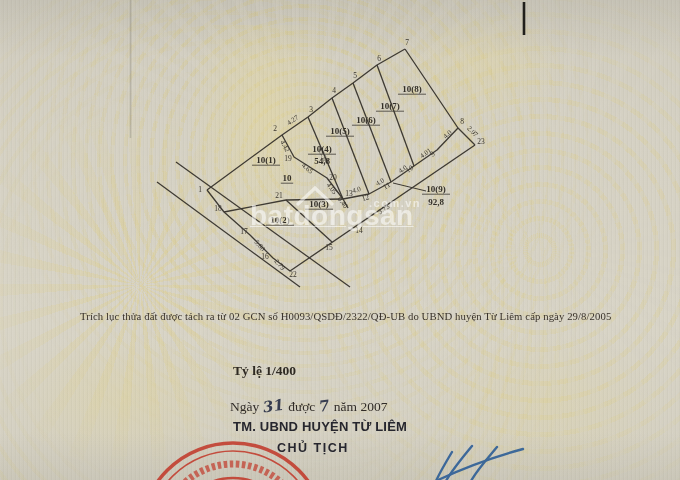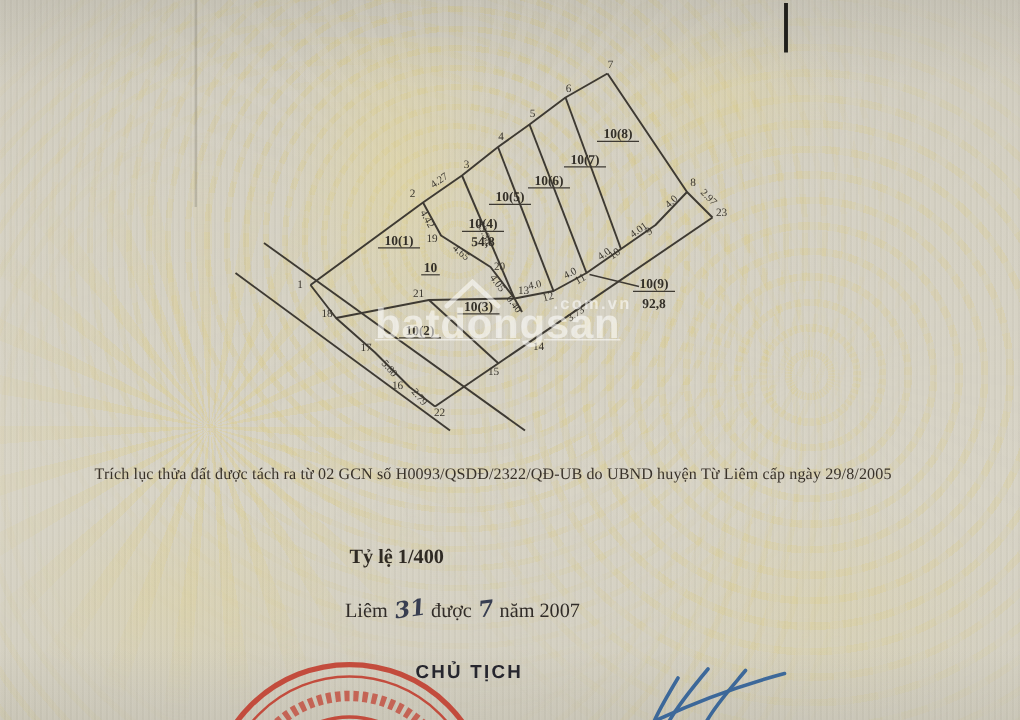--- a/index.html
+++ b/index.html
@@ -46,21 +46,21 @@
   .vertex-label{font:7.5px "Liberation Serif",serif;fill:#3a362e;}
   .dimension-label{font:7px "Liberation Serif",serif;fill:#3a362e;}
   .plot-label{font:600 9px "Liberation Serif",serif;fill:#332f28;}
 
   .watermark{position:absolute;left:250px;top:200px;z-index:3;color:rgba(255,255,255,.55);text-decoration:underline;}
   .wm-brand{font:700 28px "Liberation Sans",sans-serif;letter-spacing:.5px;margin-top:44px;}
   .wm-domain{position:absolute;top:-3px;left:119px;font:700 11px "Liberation Sans",sans-serif;letter-spacing:1.5px;}
   .wm-house{position:absolute;top:-16px;left:44px;}
 
   .textlayer{position:absolute;inset:0;z-index:4;}
-  .notes{position:absolute;left:63px;top:308px;font:10.7px/17px "Liberation Serif",serif;color:#39322a;white-space:nowrap;letter-spacing:.1px;}
+  .notes{position:absolute;left:80px;top:308px;font:10.7px/17px "Liberation Serif",serif;color:#39322a;white-space:nowrap;letter-spacing:.1px;}
   .scale{position:absolute;left:233px;top:363px;font:700 13.5px "Liberation Serif",serif;color:#2f2a23;}
   .dateline{position:absolute;left:230px;top:397px;font:13.5px "Liberation Serif",serif;color:#312c28;}
   .hand{font:italic 700 15px "DejaVu Serif",serif;color:#383e51;display:inline-block;transform:rotate(-8deg);margin:0 4px;}
   .org{position:absolute;left:233px;top:419px;font:700 13px "Liberation Sans",sans-serif;color:#26262e;letter-spacing:.2px;}
   .title{position:absolute;left:277px;top:441px;font:700 12.5px "Liberation Sans",sans-serif;color:#26262e;letter-spacing:1.5px;}
 </style>
 </head>
 <body>
 
 <div class="page">
@@ -166,22 +166,23 @@
     <span class="wm-domain">.com.vn</span>
     <span class="wm-brand">batdongsan</span>
   </div>
 
   <div class="textlayer">
     <div class="notes">
       <div>Trích lục thửa đất được tách ra từ 02 GCN số H0093/QSDĐ/2322/QĐ-UB do UBND huyện Từ Liêm cấp ngày 29/8/2005</div>
     </div>
     <div class="scale">Tỷ lệ 1/400</div>
     <div class="dateline">
-      <span>Liêm</span><span class="hand">31</span><span>được</span><span class="hand">7</span><span>năm 2007</span>
+      <span>Ngày</span><span class="hand">31</span><span>được</span><span class="hand">7</span><span>năm 2007</span>
     </div>
+    <div class="org">TM. UBND HUYỆN TỪ LIÊM</div>
     <div class="title">CHỦ TỊCH</div>
   </div>
 
   <svg id="overlay" class="layer" width="680" height="480" viewBox="0 0 680 480">
     <g id="seal" fill="none" stroke="#c23b2c" opacity="0.88">
       <circle cx="233" cy="536" r="93" stroke-width="3.5"></circle>
       <circle cx="233" cy="536" r="85" stroke-width="1.6"></circle>
       <circle cx="233" cy="536" r="58" stroke-width="2.4"></circle>
       <circle cx="233" cy="536" r="72" stroke-width="7" stroke-dasharray="3.5 2.6" opacity="0.8"></circle>
     </g>

